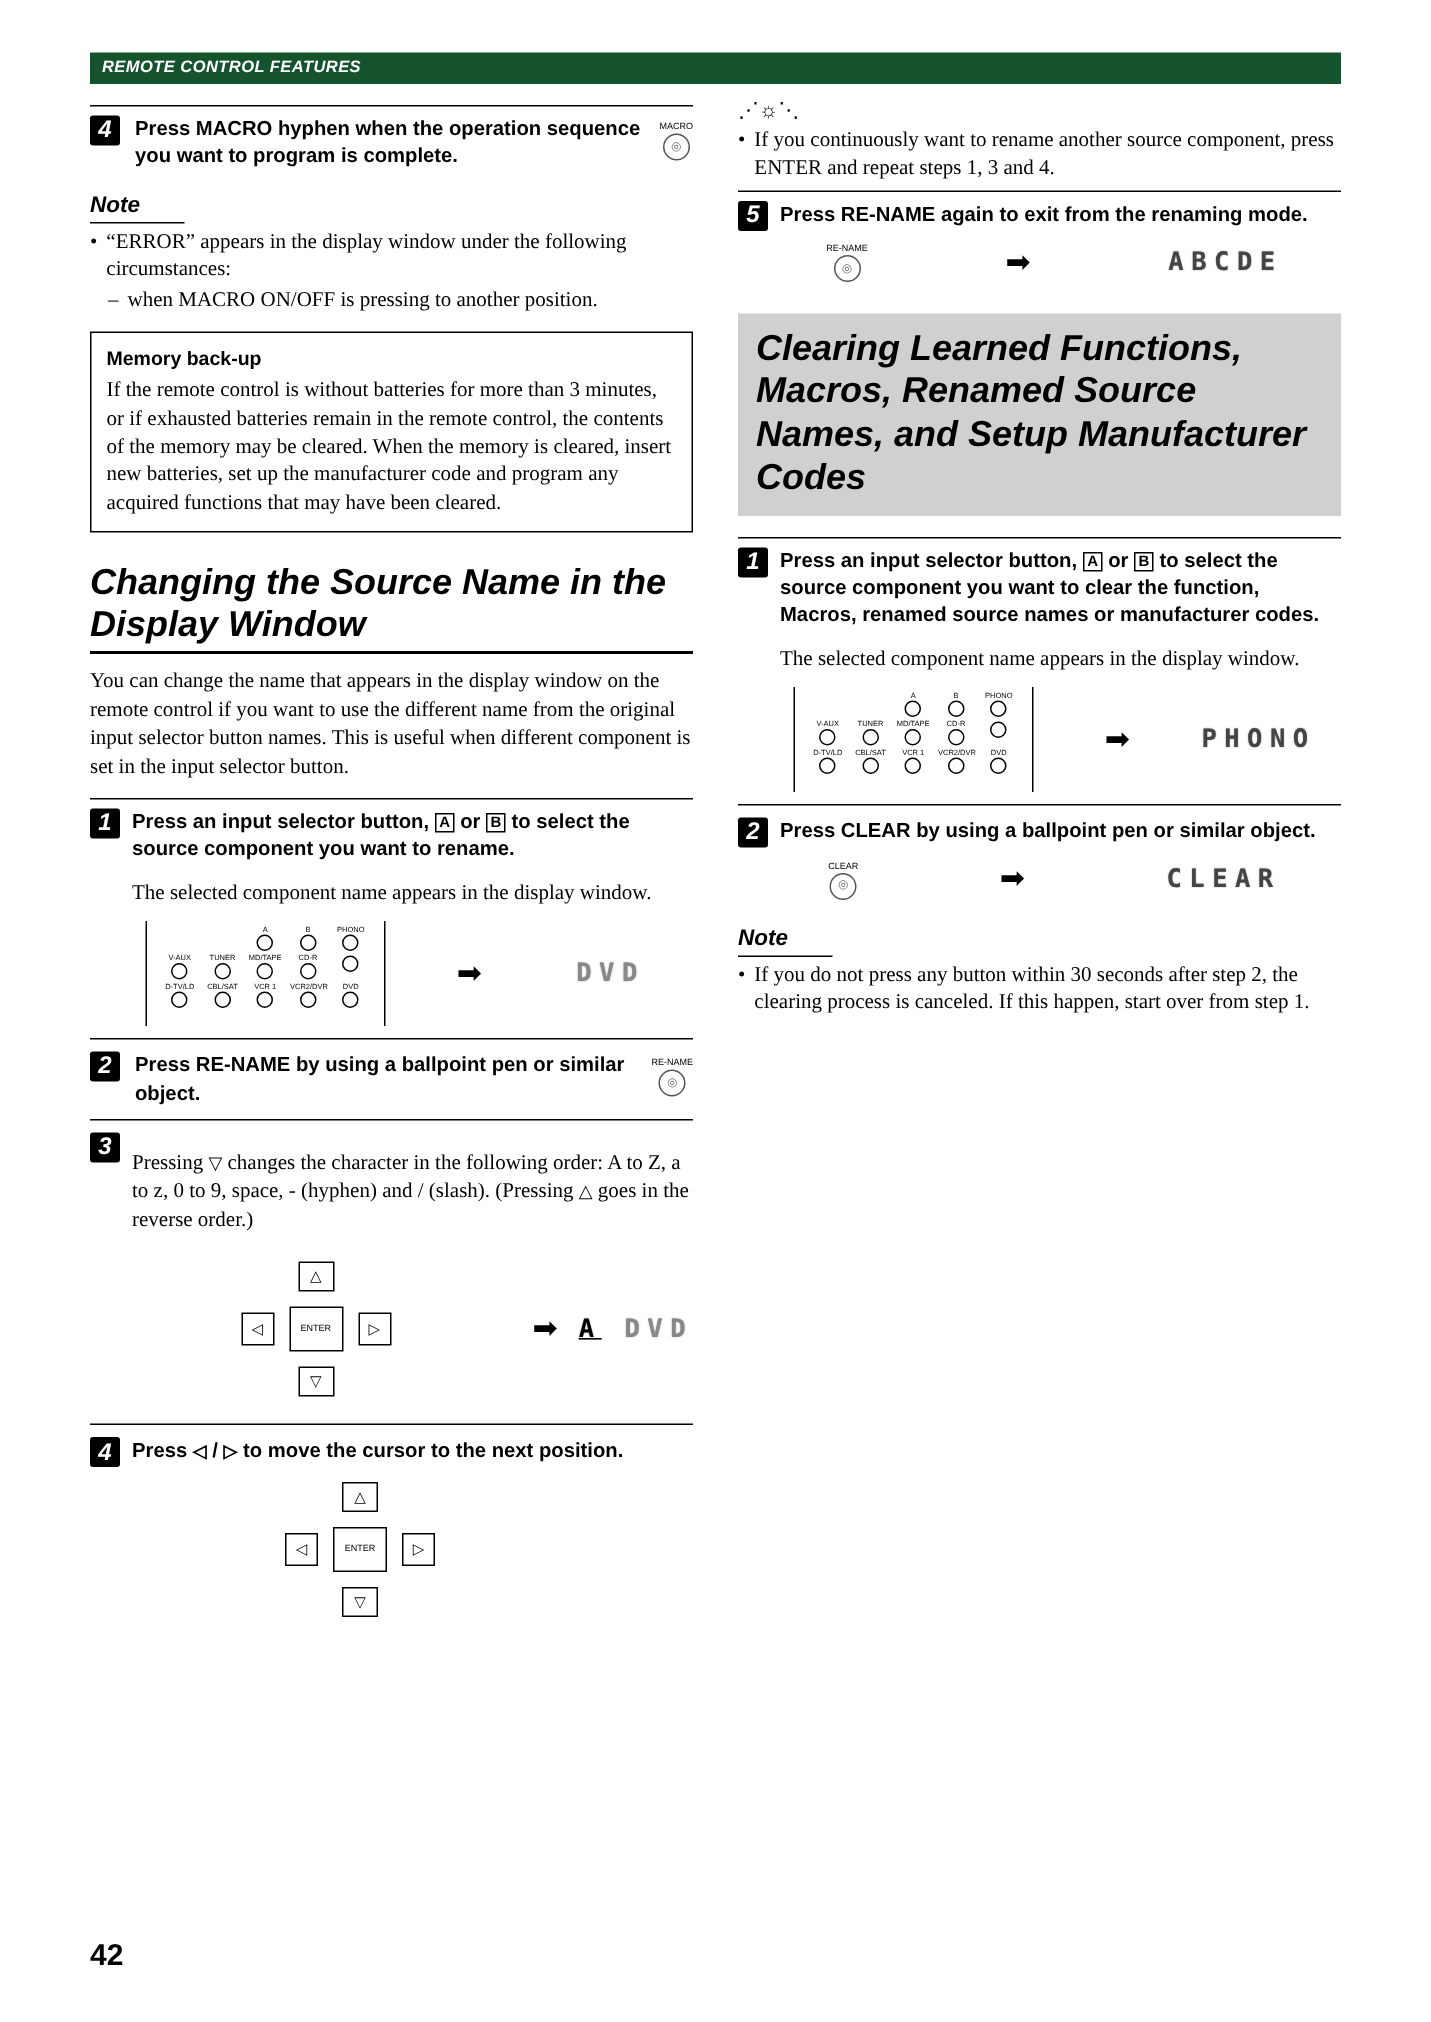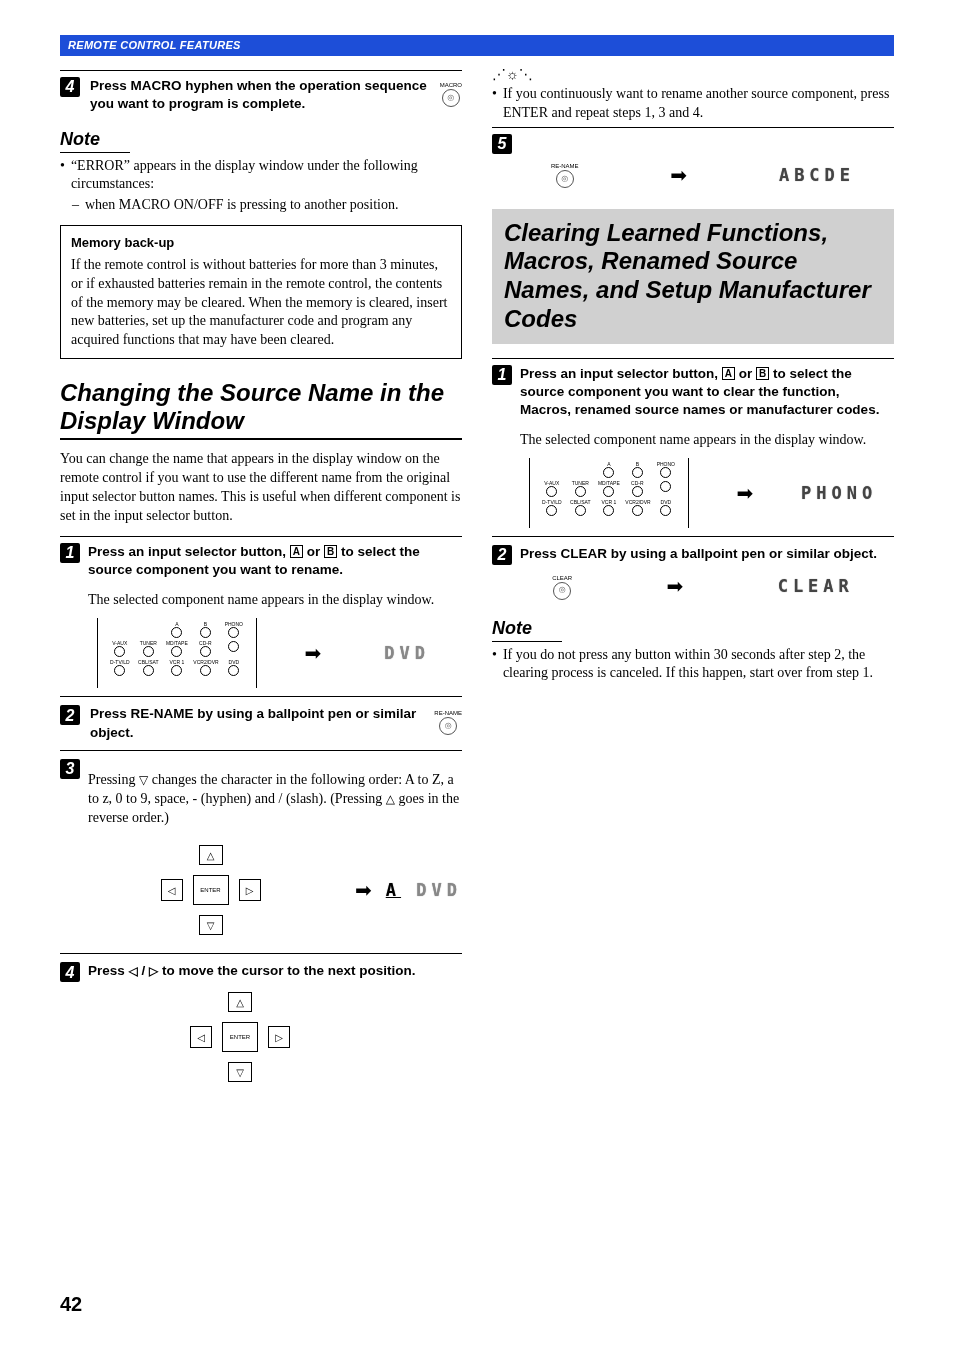--- a/index.html
+++ b/index.html
@@ -7,21 +7,21 @@
     font-family: "Times New Roman", serif;
     font-size: 14px;
     width: 954px;
     height: 1348px;
     padding: 35px 60px 30px 60px;
     position: relative;
     color: #000;
     line-height: 1.35;
   }
   .header-bar {
-    background: #1d4ed8;
+    background: #14532d;
     color: #fff;
     font-family: Arial, sans-serif;
     font-weight: bold;
     font-style: italic;
     font-size: 11px;
     padding: 3px 8px;
     margin-bottom: 10px;
     letter-spacing: 0.3px;
   }
   .columns { display: flex; gap: 30px; }
@@ -47,21 +47,21 @@
     font-family: Arial, sans-serif;
     font-weight: bold;
     font-size: 13.5px;
     line-height: 1.35;
   }
   .step-body { margin-top: 12px; }
   .note-label {
     font-family: Arial, sans-serif;
     font-weight: bold;
     font-style: italic;
-    font-size: 18px;
+    font-size: 15px;
     border-bottom: 1px solid #000;
     display: inline-block;
     padding-right: 30px;
     margin: 8px 0 4px 0;
   }
   .bullet { display: flex; gap: 6px; margin-bottom: 2px; padding-left: 0; }
   .bullet::before { content: "•"; flex-shrink: 0; }
   .dash { display: flex; gap: 6px; margin-left: 12px; margin-bottom: 2px; }
   .dash::before { content: "–"; flex-shrink: 0; }
   .memory-box {
@@ -309,20 +309,23 @@
 
   <div class="col">
     <div class="hint-icon">⋰☼⋱</div>
     <div class="bullet">
         <span>If you continuously want to rename another source component, press ENTER and repeat steps 1, 3 and 4.</span>
       </div>
 
     <hr class="hr-top">
     <div class="step">
       <div class="step-num">5</div>
+      <div class="step-text">
+        <div class="step-title">Press RE-NAME again to exit from the renaming mode.</div>
+      </div>
     </div>
     <div class="figure-placeholder">
       <div class="btn-icon">
         <span>RE-NAME</span>
         <span class="btn-circle">◎</span>
       </div>
       <span class="arrow-icon">➡</span>
       <span class="display-text dotted">ABCDE</span>
     </div>
 

